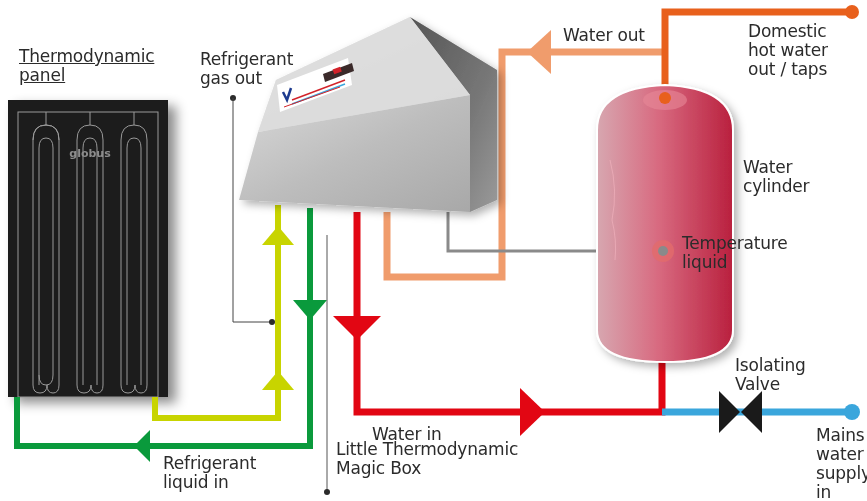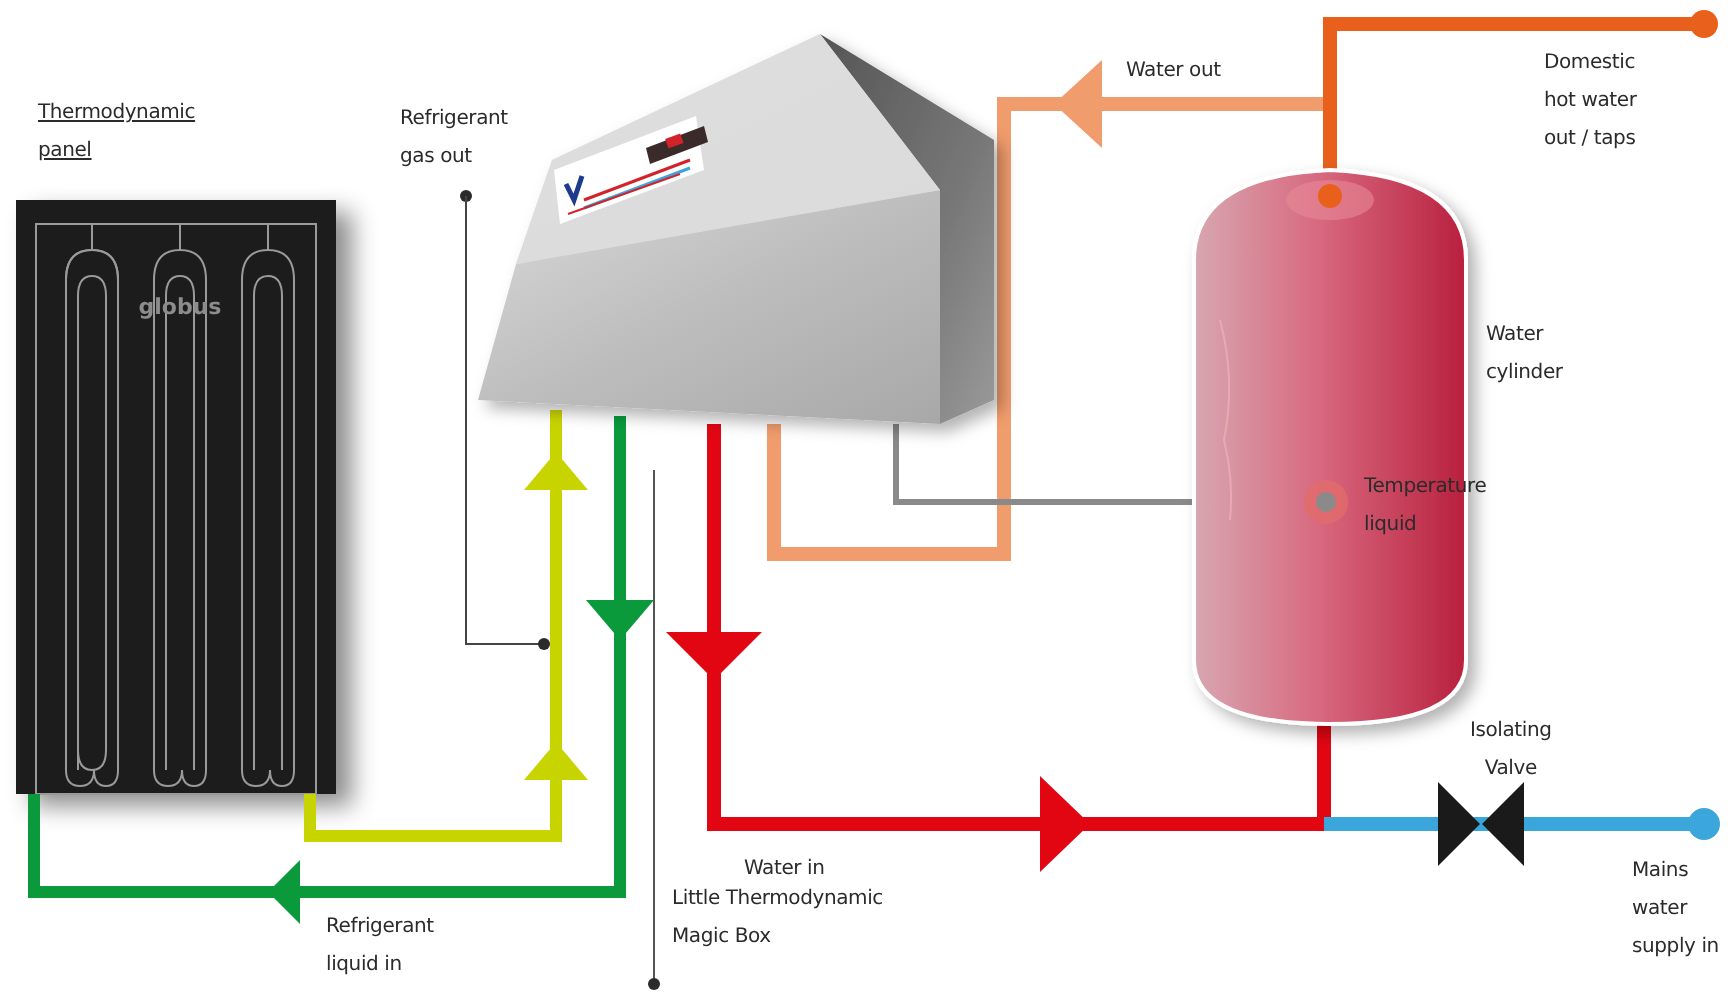--- a/index.html
+++ b/index.html
@@ -1,18 +1,18 @@
 <!DOCTYPE html>
 <html><head>
 <meta charset="utf-8">
 <style>
   html,body{margin:0;padding:0;background:#ffffff;}
   body{width:867px;height:501px;position:relative;overflow:hidden;font-family:"DejaVu Sans","Liberation Sans",sans-serif;}
   #diagram{position:absolute;left:0;top:0;width:867px;height:501px;}
-  .lbl{position:absolute;font-size:10px;line-height:19px;color:#2b2b2b;white-space:pre-line;letter-spacing:-0.2px;}
+  .lbl{position:absolute;font-size:17px;line-height:19px;color:#2b2b2b;white-space:pre-line;letter-spacing:-0.2px;}
   .panel-text{font-family:"DejaVu Sans",sans-serif;font-weight:bold;}
 </style>
 </head>
 <body>
 
 <svg id="diagram" viewBox="0 0 867 501" xmlns="http://www.w3.org/2000/svg">
   <defs>
     <linearGradient id="boxFront" x1="0" y1="0" x2="1" y2="1">
       <stop offset="0" stop-color="#d9d9d9"></stop>
       <stop offset="0.5" stop-color="#bdbdbd"></stop>
@@ -153,28 +153,28 @@
     <line x1="327" y1="235" x2="327" y2="492" stroke="#555" stroke-width="1"></line>
     <circle cx="327" cy="492" r="3" fill="#2b2b2b"></circle>
   </g>
 </svg>
 
 <div class="lbl" style="left:19px;top:47px;text-decoration:underline;">Thermodynamic
 panel</div>
 <div class="lbl" style="left:200px;top:50px;">Refrigerant
 gas out</div>
 <div class="lbl" style="left:563px;top:26px;">Water out</div>
-<div class="lbl" style="left:772px;top:22px;">Domestic
+<div class="lbl" style="left:748px;top:22px;">Domestic
 hot water
 out / taps</div>
 <div class="lbl" style="left:743px;top:158px;">Water
 cylinder</div>
 <div class="lbl" style="left:682px;top:234px;">Temperature
 liquid</div>
-<div class="lbl" style="left:735px;top:356px;text-align:center;">Isolating
+<div class="lbl" style="left:735px;top:356px;">Isolating
 Valve</div>
 <div class="lbl" style="left:816px;top:426px;">Mains
 water
 supply in</div>
 <div class="lbl" style="left:372px;top:425px;">Water in</div>
 <div class="lbl" style="left:163px;top:454px;">Refrigerant
 liquid in</div>
 <div class="lbl" style="left:336px;top:440px;">Little Thermodynamic
 Magic Box</div>
 

